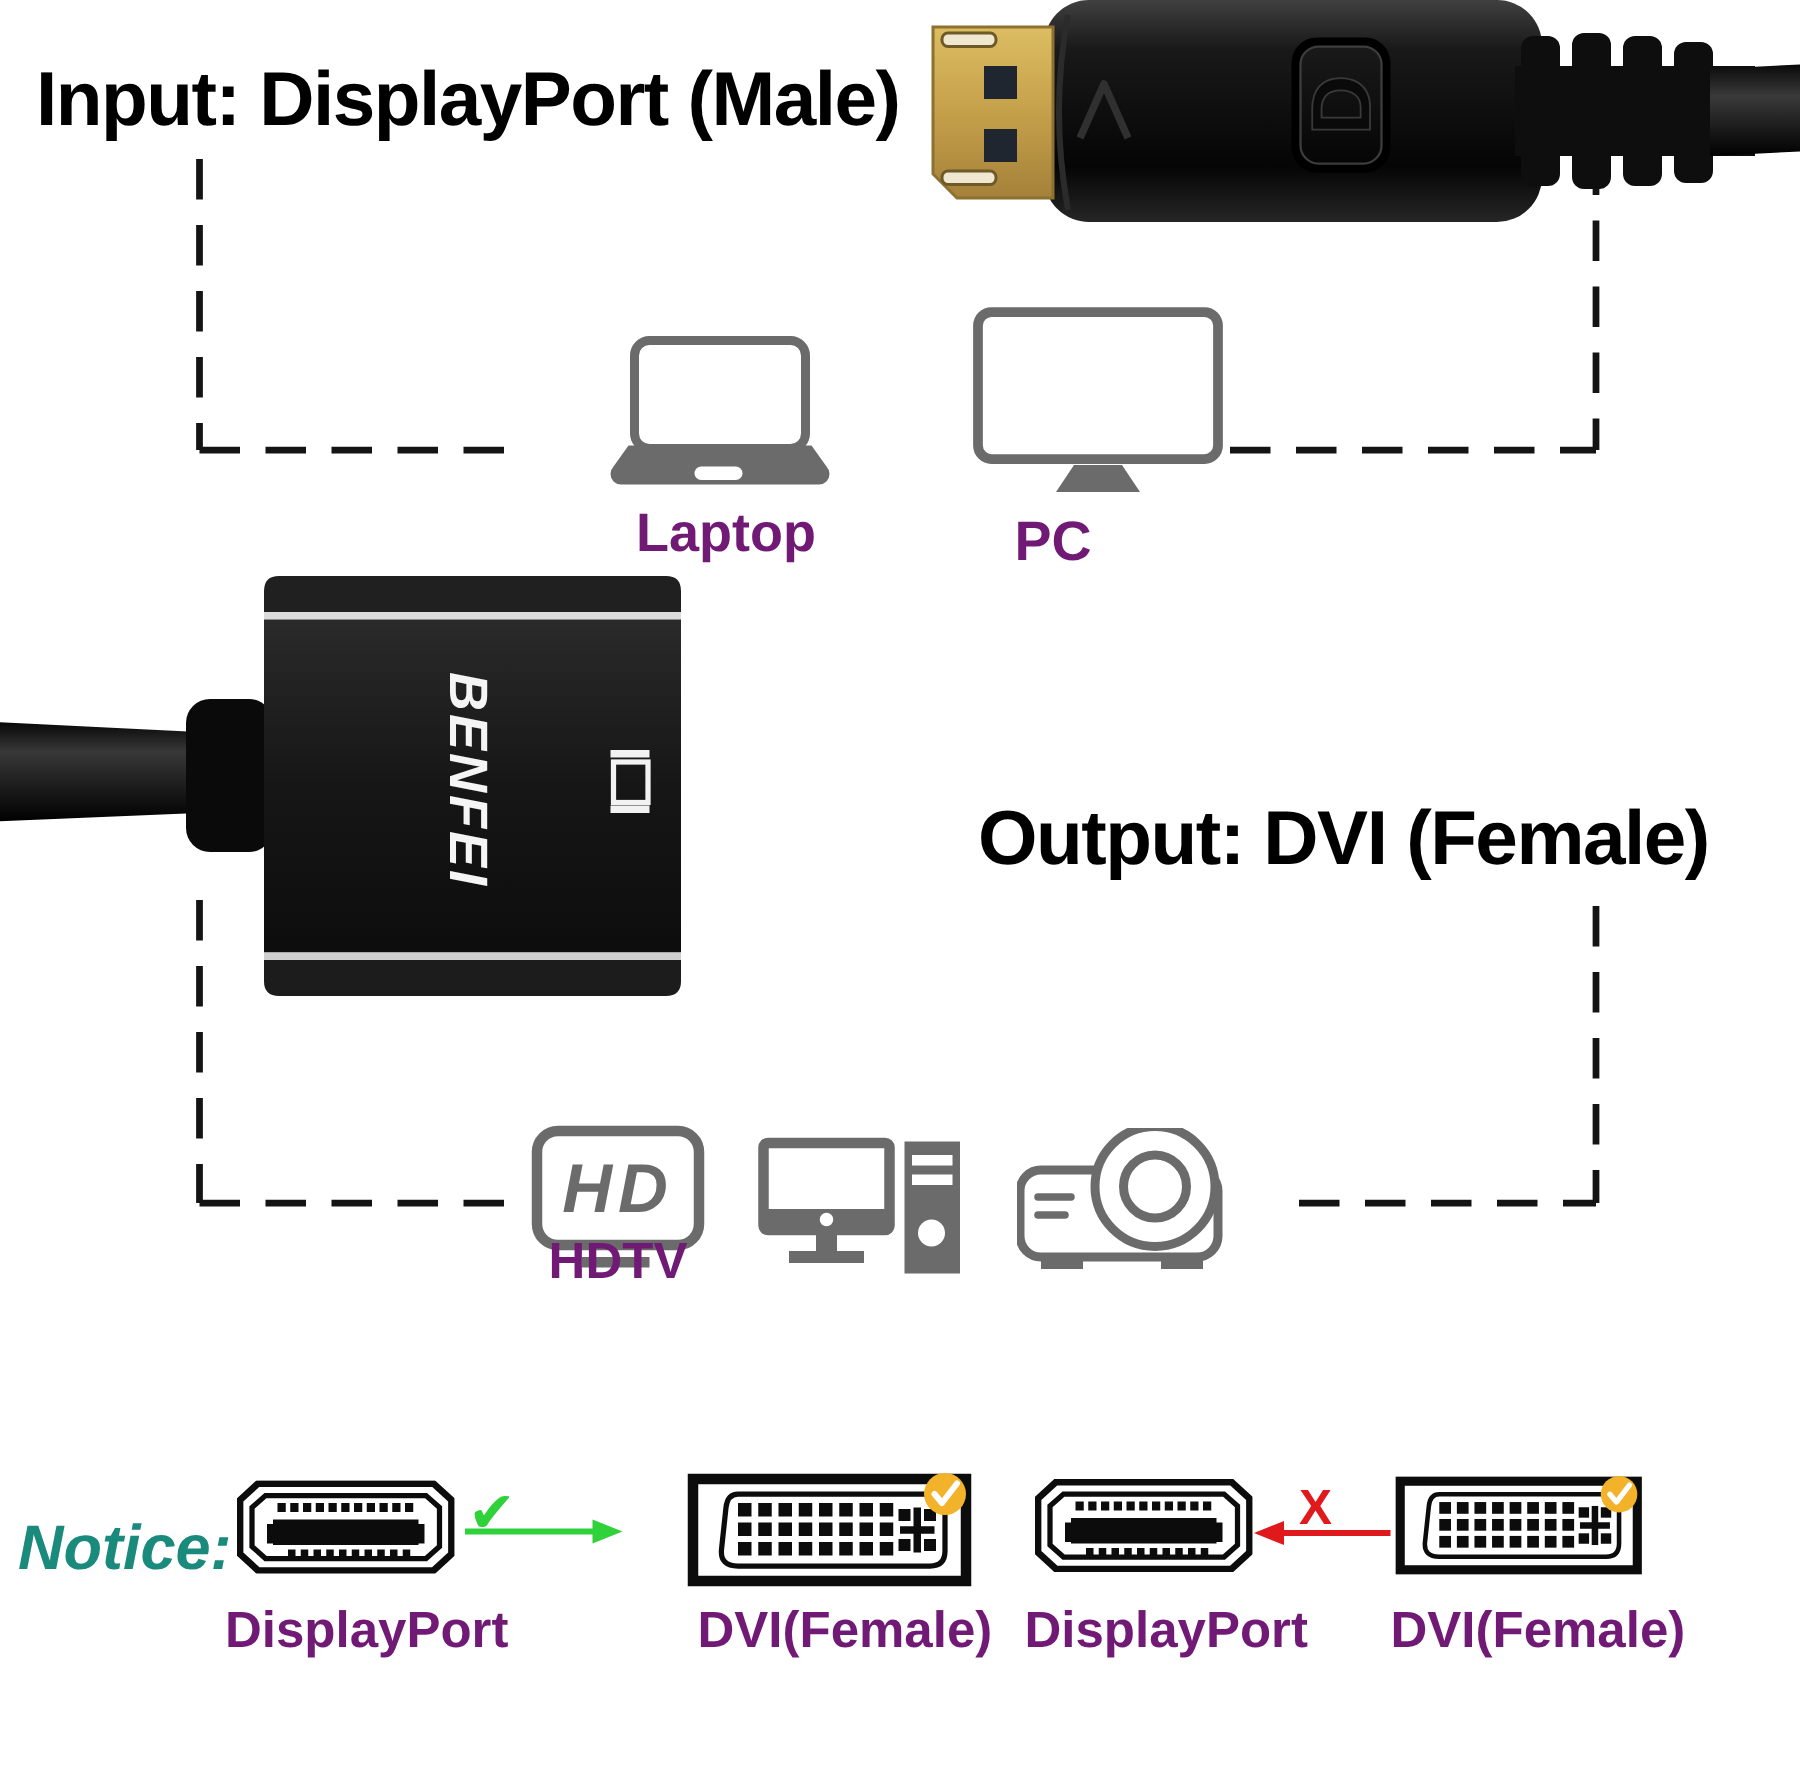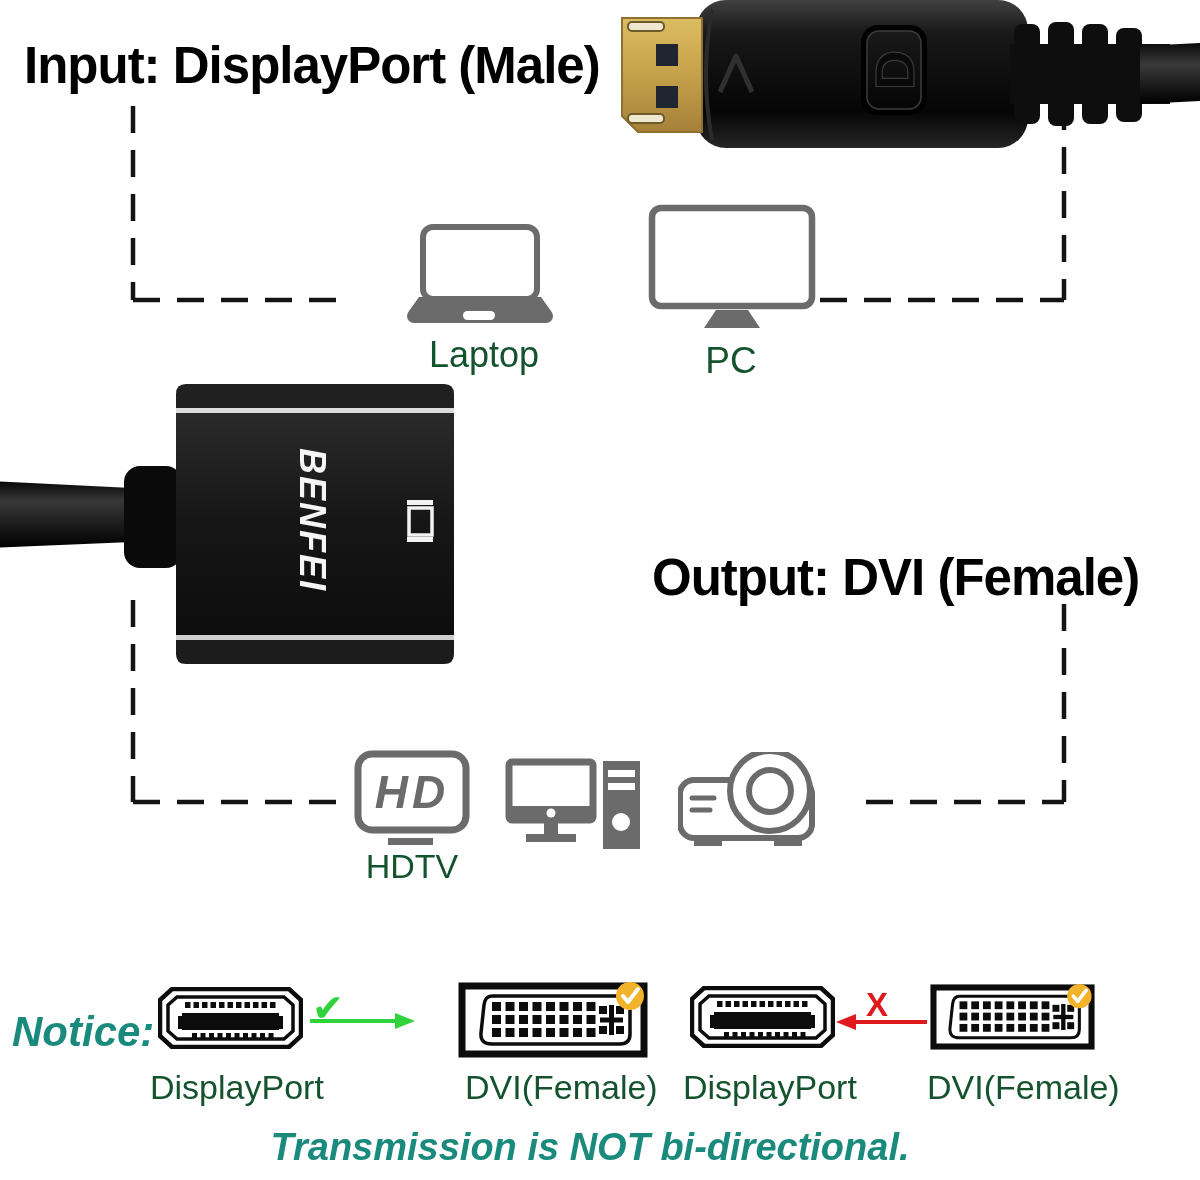--- a/index.html
+++ b/index.html
@@ -6,21 +6,21 @@
   html,body { background:#ffffff; }
   body {
     width:1200px; height:1180px; position:relative; overflow:hidden;
     font-family:"Liberation Sans","DejaVu Sans",sans-serif;
   }
   .abs { position:absolute; }
   .title {
     font-size:51px; font-weight:bold; color:#000; letter-spacing:-1px; white-space:nowrap;
   }
   .g-label {
-    color:#14532d; font-weight:normal; text-align:center; white-space:nowrap;
+    color:#701a75; font-weight:bold; text-align:center; white-space:nowrap;
   }
   .teal {
     color:#1a8a7d; font-weight:bold; font-style:italic; white-space:nowrap;
   }
   .benfei {
     left:232px; top:495px; width:160px; height:50px;
     transform:rotate(90deg); transform-origin:50% 50%;
     color:#f5f5f5; font-weight:bold; font-style:italic; font-size:36px;
     letter-spacing:2px; text-align:center; line-height:50px;
   }
@@ -107,21 +107,21 @@
     <polygon points="14,73 136,73 146,87 4,87" fill="#6b6b6b"></polygon>
     <rect x="2" y="85" width="146" height="14" rx="7" fill="#6b6b6b"></rect>
     <rect x="58" y="87" width="32" height="9" rx="4.5" fill="#ffffff"></rect>
   </svg>
   <div class="abs g-label" style="left:404px;top:334px;width:160px;font-size:36px;">Laptop</div>
 
   <svg class="abs" style="left:648px;top:204px" width="170" height="126" viewBox="0 0 170 126">
     <rect x="4" y="4" width="160" height="98" rx="9" fill="#ffffff" stroke="#6b6b6b" stroke-width="6.5"></rect>
     <polygon points="68,106 100,106 112,124 56,124" fill="#6b6b6b"></polygon>
   </svg>
-  <div class="abs g-label" style="left:661px;top:340px;width:140px;font-size:37px;">PC</div>
+  <div class="abs g-label" style="left:632px;top:340px;width:140px;font-size:37px;">PC</div>
 
   <svg class="abs" style="left:0;top:378px" width="470" height="300" viewBox="0 0 470 300">
     <defs>
       <linearGradient id="bodyg" x1="0" y1="0" x2="0" y2="1">
         <stop offset="0" stop-color="#2a2a2a"></stop>
           <stop offset="0.5" stop-color="#161616"></stop>
           <stop offset="1" stop-color="#0d0d0d"></stop>
       </linearGradient>
       <linearGradient id="adcable" x1="0" y1="0" x2="0" y2="1">
         <stop offset="0" stop-color="#060606"></stop>
@@ -139,28 +139,28 @@
       <path d="M176,262 H454 V276 Q454,286 444,286 H186 Q176,286 176,276 Z" fill="#1c1c1c"></path>
     </g>
     <g fill="#f2f2f2">
       <rect x="407" y="122" width="26" height="5"></rect>
       <rect x="409" y="130" width="23" height="27" fill="none" stroke="#f2f2f2" stroke-width="3.5"></rect>
       <rect x="407" y="159" width="26" height="5"></rect>
     </g>
   </svg>
   <div class="abs benfei">BENFEI</div>
 
-  <div class="abs title" style="left:652px;top:548px;">Output: DVI (Female)</div>
+  <div class="abs title" style="left:652px;top:529px;">Output: DVI (Female)</div>
 
   <svg class="abs" style="left:352px;top:750px" width="120" height="100" viewBox="0 0 120 100">
     <rect x="6" y="4" width="108" height="76" rx="14" fill="#ffffff" stroke="#6b6b6b" stroke-width="7"></rect>
     <text x="60" y="58" text-anchor="middle" font-size="46" font-weight="bold" font-style="italic" fill="#6b6b6b" letter-spacing="4">HD</text>
     <rect x="36" y="88" width="45" height="7" fill="#6b6b6b"></rect>
   </svg>
-  <div class="abs g-label" style="left:352px;top:847px;width:120px;font-size:34px;">HDTV</div>
+  <div class="abs g-label" style="left:352px;top:822px;width:120px;font-size:34px;">HDTV</div>
 
   <svg class="abs" style="left:505px;top:758px" width="140" height="92" viewBox="0 0 140 92">
     <rect x="4" y="4" width="84" height="58" rx="3" fill="#ffffff" stroke="#6b6b6b" stroke-width="7"></rect>
     <rect x="4" y="48" width="84" height="14" fill="#6b6b6b"></rect>
     <circle cx="46" cy="55" r="4.5" fill="#ffffff"></circle>
     <rect x="39" y="62" width="14" height="14" fill="#6b6b6b"></rect>
     <rect x="21" y="76" width="50" height="8" fill="#6b6b6b"></rect>
     <rect x="98" y="3" width="37" height="88" fill="#6b6b6b"></rect>
     <rect x="103" y="12" width="27" height="7" fill="#ffffff"></rect>
     <rect x="103" y="25" width="27" height="7" fill="#ffffff"></rect>
@@ -328,15 +328,14 @@
         <rect x="158" y="44" width="8" height="8"></rect>
     </g>
     <g>
       <circle cx="172" cy="14" r="14" fill="#f2b32a"></circle>
       <path d="M165,14 L170,20 L180,7" stroke="#ffffff" stroke-width="4" fill="none" stroke-linecap="round" stroke-linejoin="round"></path>
     </g>
   </svg>
   <div class="abs g-label conn-label" style="left:683px;width:160px;">DisplayPort</div>
   <div class="abs g-label conn-label" style="left:927px;width:180px;">DVI(Female)</div>
 
-  <div class="abs teal" style="left:160px;top:1126px;width:860px;font-size:38px;text-align:center;">Transmission is NOT bi-directional.</div>
 
 </div>
 
 </body></html>

